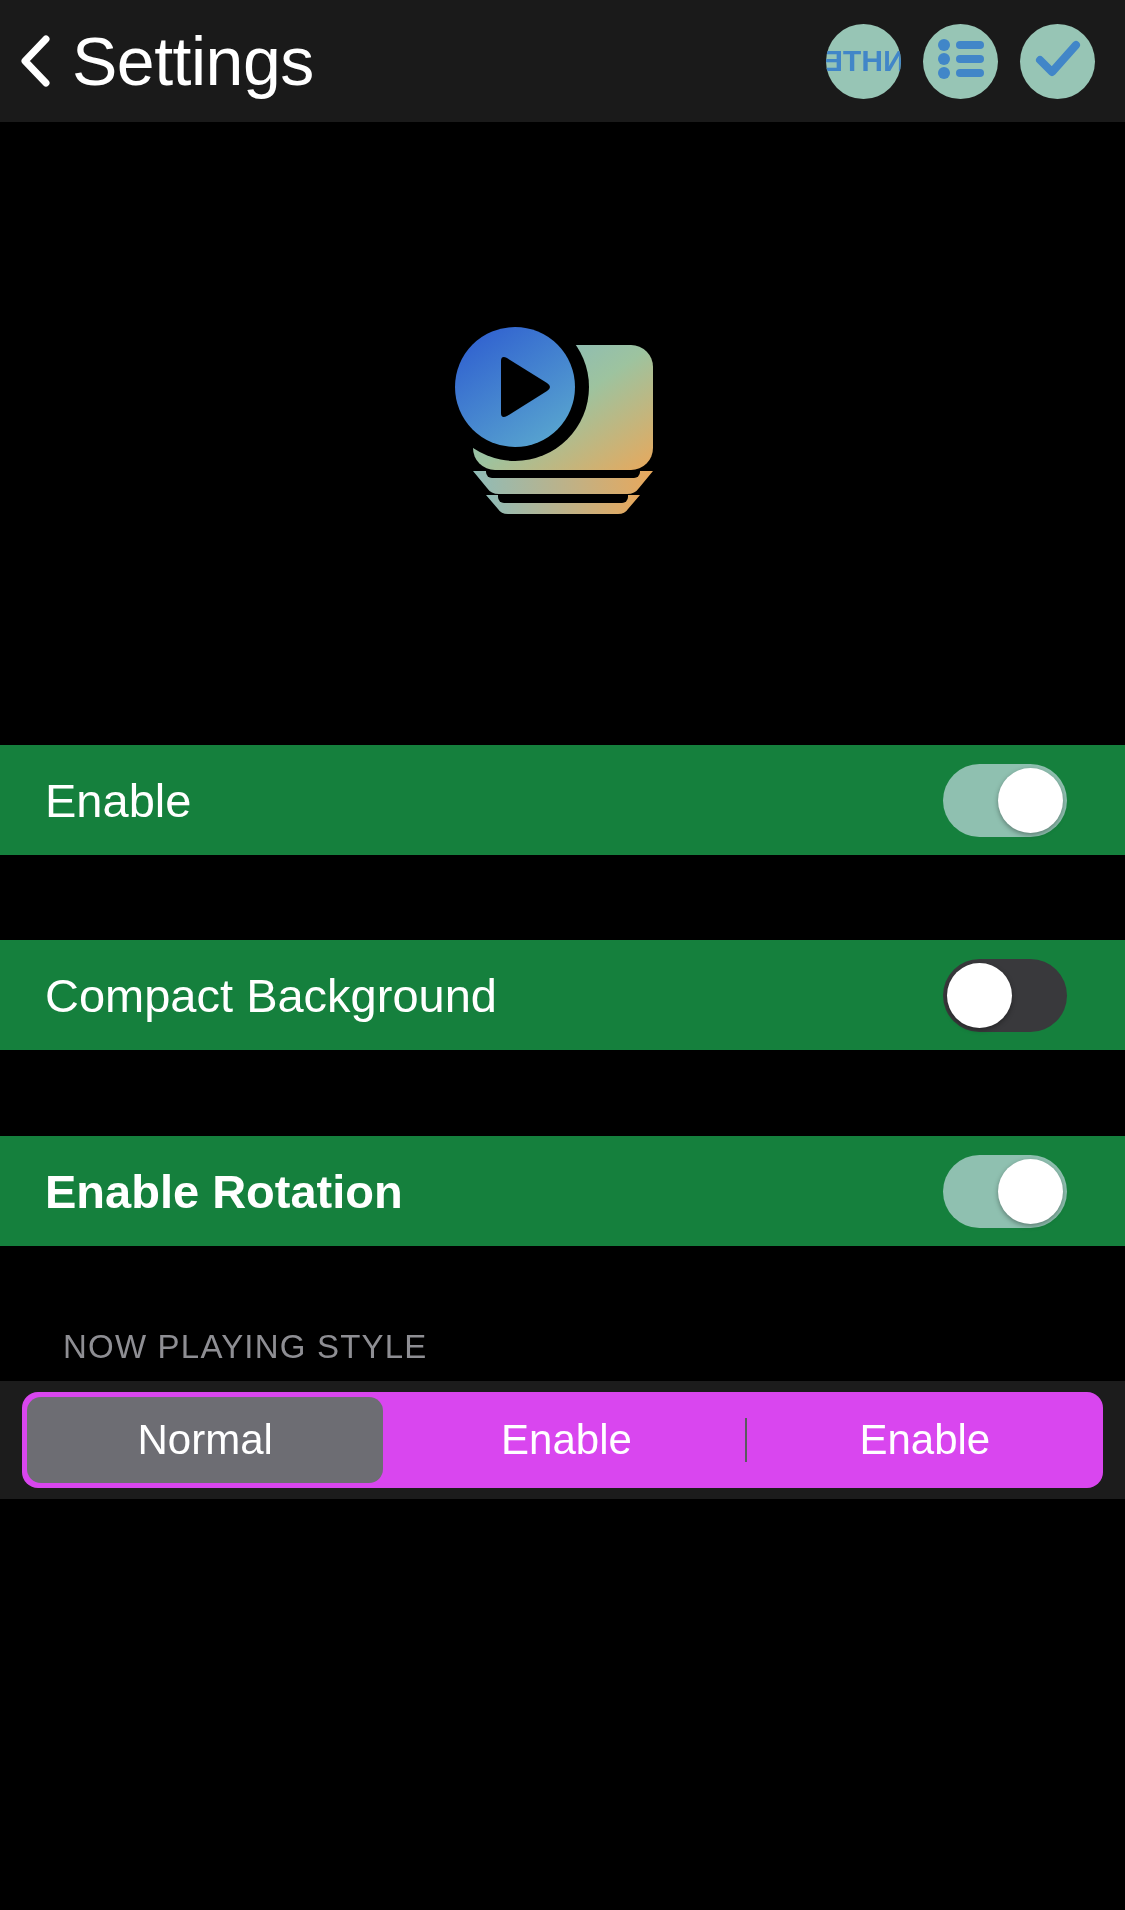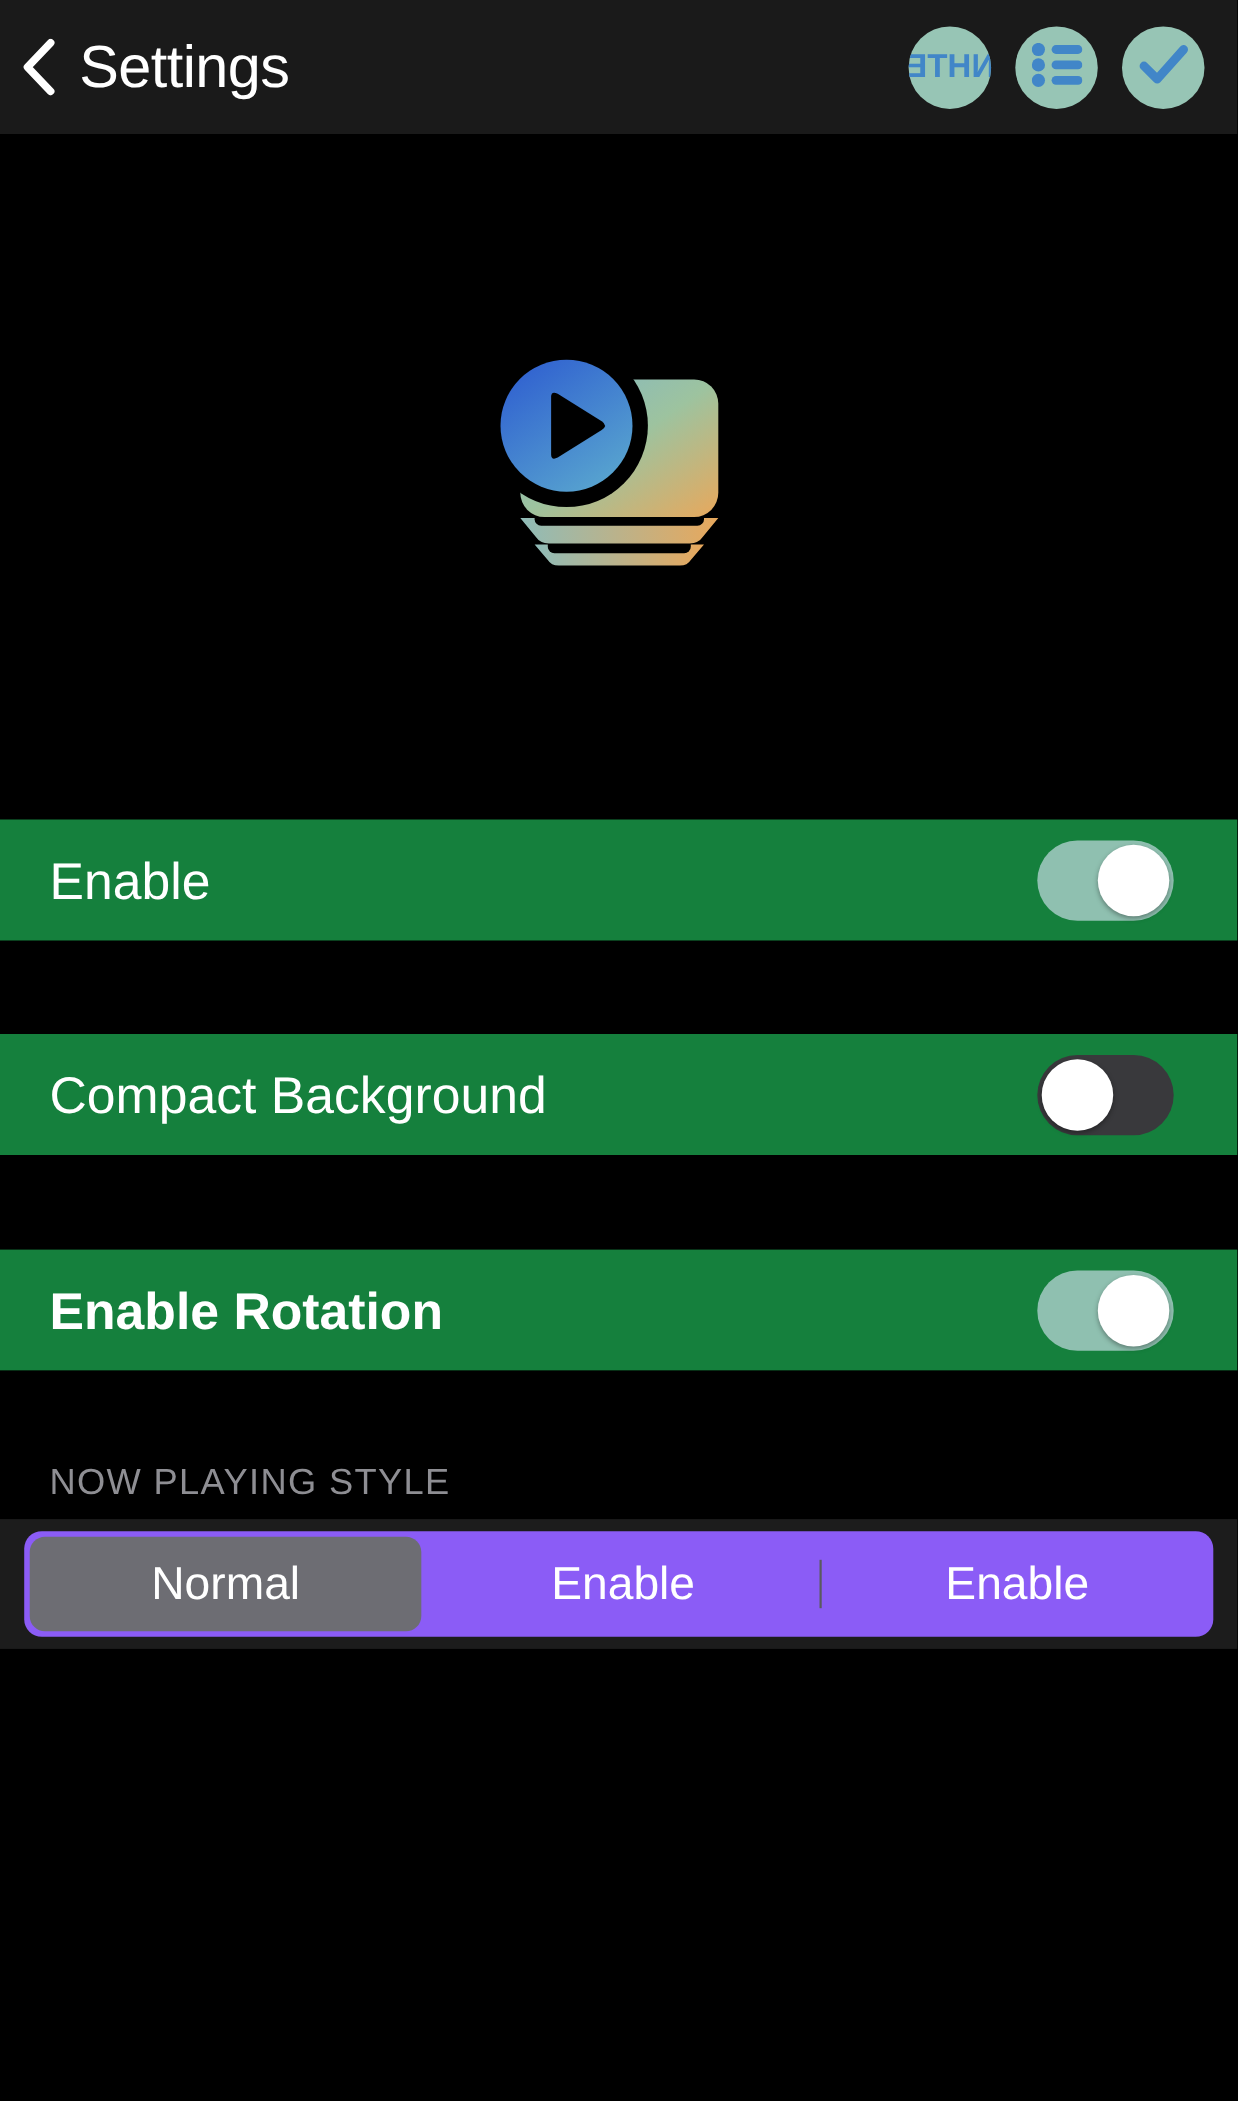--- a/index.html
+++ b/index.html
@@ -22,21 +22,21 @@
     margin-left:18px; height:100%;
     cursor:pointer;
   }
   .chev {
     width:34px; height:52px;
     position:relative; flex:none;
   }
   .chev svg { display:block; }
   .nav-title {
     color:#ffffff;
-    font-size:54px;
+    font-size:68px;
     letter-spacing:-0.5px;
     margin-left:20px;
     line-height:1;
     white-space:nowrap;
   }
   .header-actions {
     margin-left:auto; margin-right:30px;
     display:flex; align-items:center; gap:22px;
   }
   .circ-btn {
@@ -90,40 +90,40 @@
     background:#ffffff;
     box-shadow:0 2px 5px rgba(0,0,0,0.35);
   }
   .toggle.on  .knob { left:55px; }
   .toggle.off .knob { left:4px; }
 
   
   .section-header {
     position:absolute; left:0; width:1125px;
     background:#000;
-    display:flex; align-items:flex-end;
+    display:flex; align-items:flex-end;padding-left:18px;
   }
   .section-header span {
     color:#8e8e93;
     font-size:33px;
     letter-spacing:1.2px;
     margin-left:45px;
     line-height:1;
   }
 
   
   .seg-strip {
     position:absolute; left:0; width:1125px;
     background:#1c1c1c;
     display:flex; align-items:center;
   }
   .segmented {
     margin:0 22px;
     width:1081px; height:96px;
-    background:#8b5cf6;
+    background:#d946ef;
     border-radius:16px;
     display:flex; align-items:stretch;
     position:relative;
     overflow:hidden;
   }
   .seg {
     flex:1 1 0;
     display:flex; align-items:center; justify-content:center;
     color:#ffffff;
     font-size:42px;

